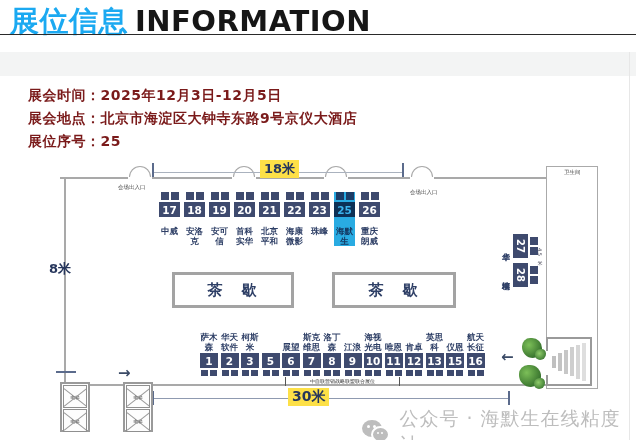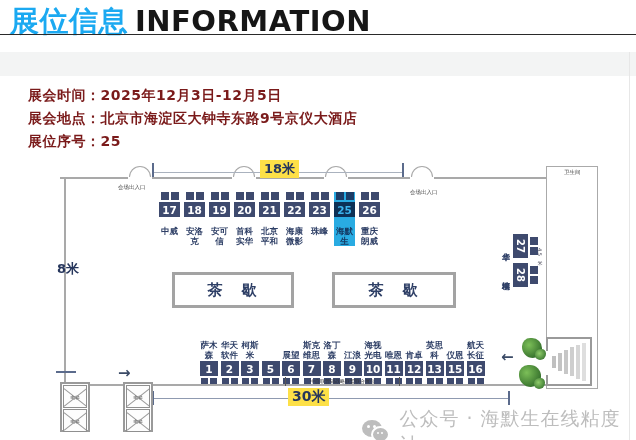--- a/index.html
+++ b/index.html
@@ -34,21 +34,21 @@
   .bot-row{position:absolute;left:162px;top:174px;display:flex;}
   .booth{display:flex;flex-direction:column;align-items:center;width:21px;margin-right:4px;}
   .booth.bot{width:18px;margin-right:2.5px;}
   .sqrow{display:flex;gap:2px;justify-content:center;margin-bottom:2px;}
   .sqrow i{width:8px;height:8px;background:#3e4a6e;display:block;}
   .bot .sqrow{margin-bottom:0;margin-top:2px;}
   .bot .sqrow i{width:7px;height:6px;}
   .bnum{width:100%;height:15px;background:#3e4a6e;color:#fff;font-size:10.5px;font-weight:bold;
         display:flex;align-items:center;justify-content:center;}
   .blbl{font-size:8.5px;font-weight:bold;color:#2e3f66;line-height:9.5px;text-align:center;white-space:pre-line;margin-top:10px;}
-  .bot .blbl{height:22px;display:flex;align-items:flex-end;justify-content:center;margin-top:8px;padding-bottom:1px;}
+  .bot .blbl{height:22px;display:flex;align-items:flex-end;justify-content:center;margin-top:0;padding-bottom:1px;}
   .booth.hl{background:#29abe2;}
   .hl .bnum{background:#0c3156;color:#3ab4ee;}
   .hl .sqrow i{background:#1c3c66;}
   .hl .blbl{color:#143a64;}
   
   .side-group{position:absolute;left:462px;top:78px;}
   .sbooth{position:absolute;left:0;display:flex;gap:2px;align-items:center;}
   .slbl{writing-mode:vertical-rl;font-size:8px;font-weight:bold;color:#2e3f66;line-height:11px;}
   .snum{writing-mode:vertical-rl;width:15px;min-height:24px;background:#3e4a6e;color:#fff;
         font-weight:bold;font-size:10px;display:inline-flex;align-items:center;justify-content:center;}
@@ -153,21 +153,21 @@
         <i class="r"></i>
       </div>
     <div class="smalllbl" style="left:80px;top:28px;">会场出入口</div>
     <div class="smalllbl" style="left:372px;top:33px;">会场出入口</div>
 
     <div class="dimline" style="left:114px;top:16px;width:250px;"></div>
     <div class="tick" style="left:114px;top:7px;"></div>
     <div class="tick" style="left:364px;top:7px;"></div>
     <div class="dimlbl" style="left:222px;top:4px;">18米</div>
 
-    <div class="dimlbl" style="left:15px;top:104px;background:transparent;">8米</div>
+    <div class="dimlbl" style="left:7px;top:104px;background:transparent;">8米</div>
     <div class="tick h" style="left:18px;top:215px;"></div>
 
     <div class="vdim" style="left:499px;top:92px;">4.5米</div>
 
     <div class="top-row">
         <div class="booth top">
           <span class="sqrow">
             <i></i>
             <i></i>
           </span>

